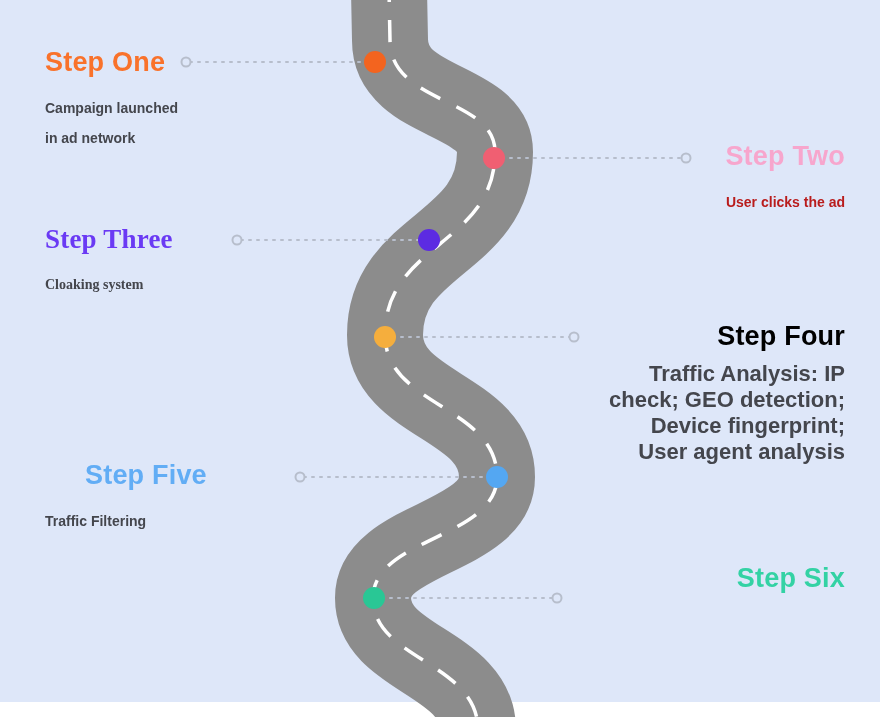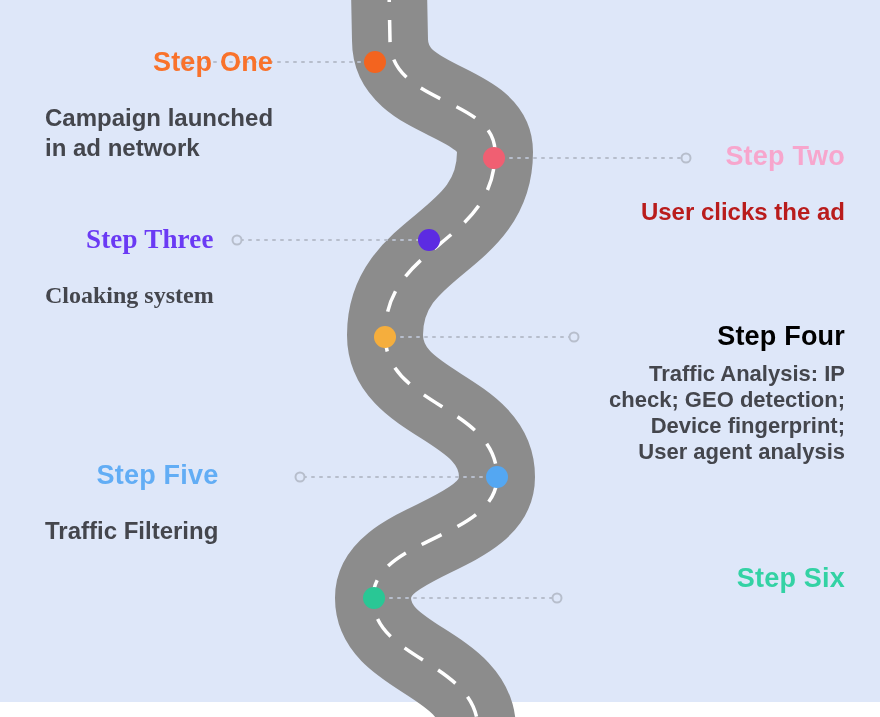--- a/index.html
+++ b/index.html
@@ -26,25 +26,24 @@
     position: absolute;
     font-weight: 700;
   }
   .step.left  { text-align: left; }
   .step.right { text-align: right; }
   .step-label {
     font-size: 27px;
     line-height: 30px;
     font-weight: 700;
     letter-spacing: 0.2px;
-    text-align: right;
   }
   .step-body {
-    margin-top: 26px;
-    font-size: 24px;
+    margin-top: 16px;
+    font-size: 14px;
     line-height: 30px;
     font-weight: 700;
   }
   .step-body.small {
     margin-top: 10px;
     font-size: 22px;
     line-height: 26px;
   }
   #step-one   { left: 45px;  top: 47px;  }
   #step-two   { right: 35px; top: 141px; }

